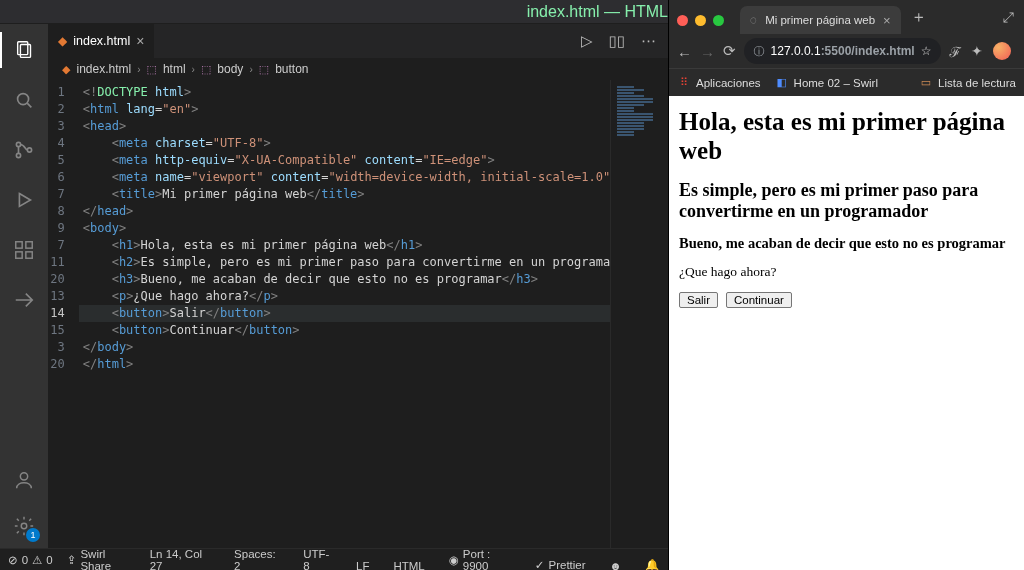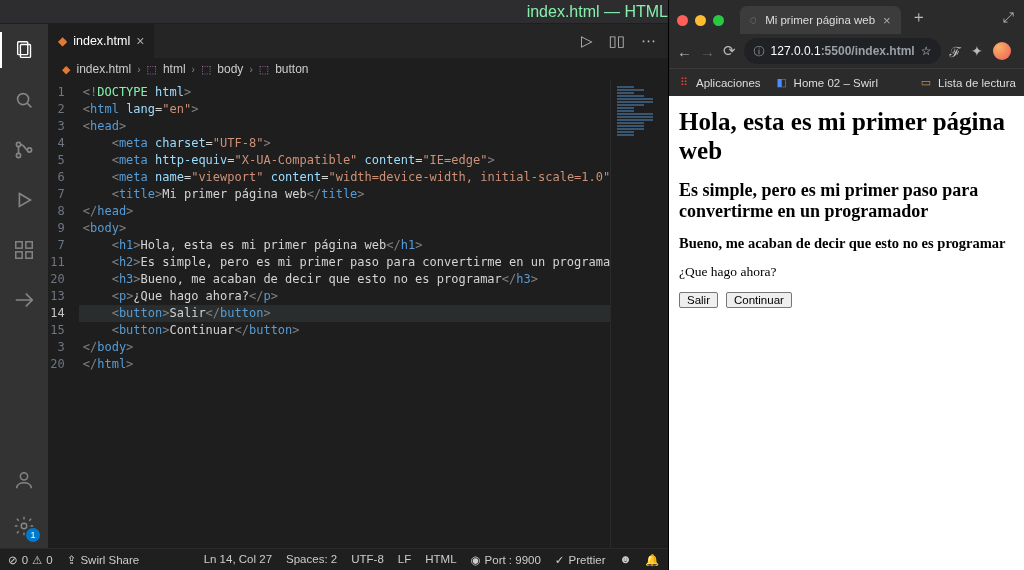--- a/index.html
+++ b/index.html
@@ -172,21 +172,21 @@
     height:22px;
     background:#1f1f1f;
     border-top:1px solid #2a2a2a;
     color:#ccc;
     font-size:11.5px;
     display:flex;
     align-items:center;
     padding:0 8px;
     gap:14px;
   }
-  .sbar .sb-right{ margin-left:auto; display:flex; gap:14px; align-items:flex-start;}
+  .sbar .sb-right{ margin-left:auto; display:flex; gap:24px; align-items:flex-end;}
   .sbar .sb-item{ display:flex; align-items:center; gap:4px;}
 
   
   .chrome {
     width:356px;
     height:570px;
     background:#fff;
     display:flex;
     flex-direction:column;
     border-left:1px solid #000;

